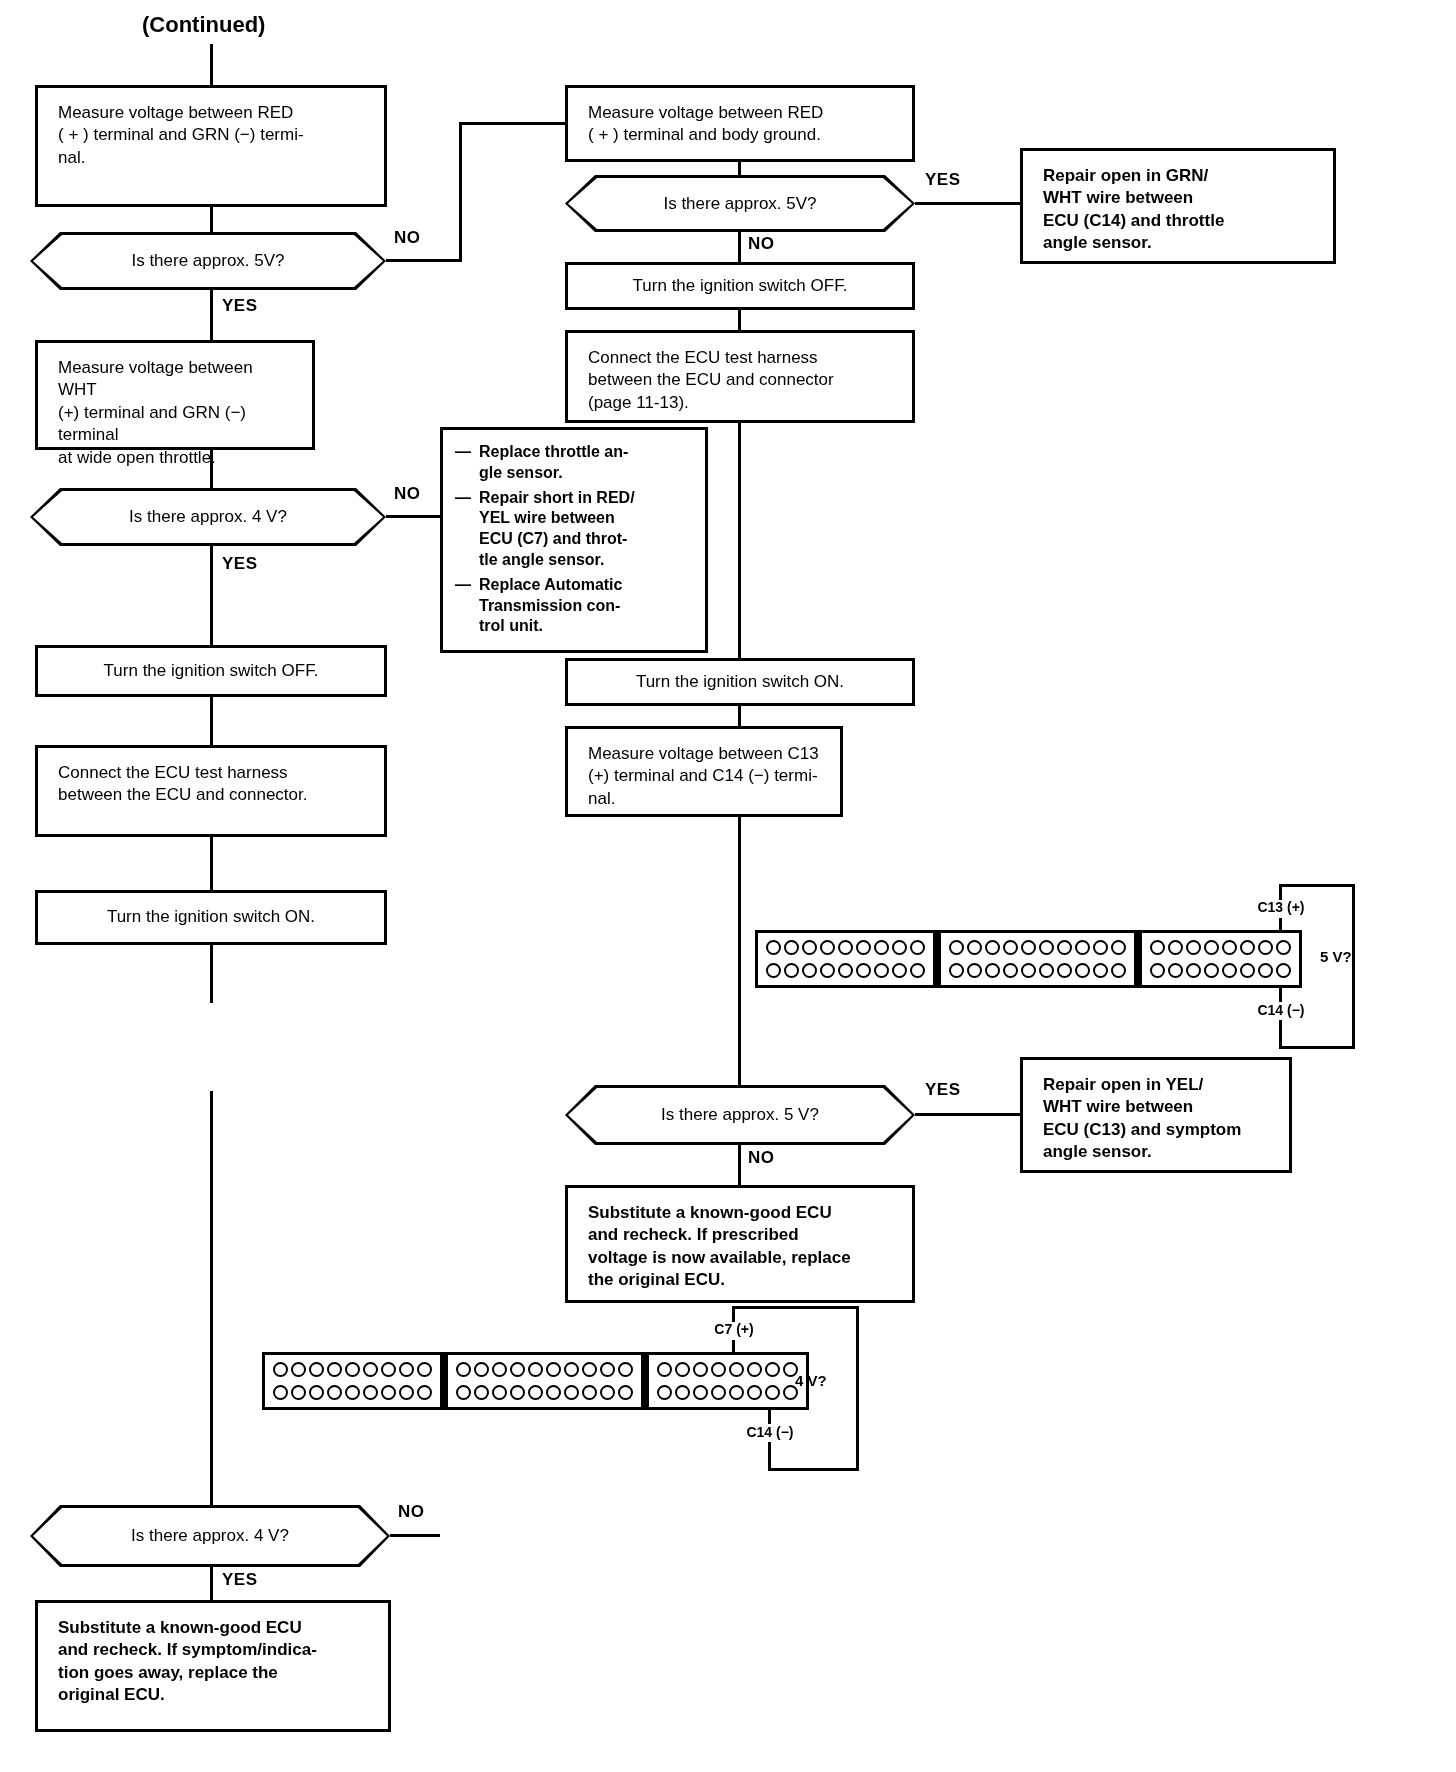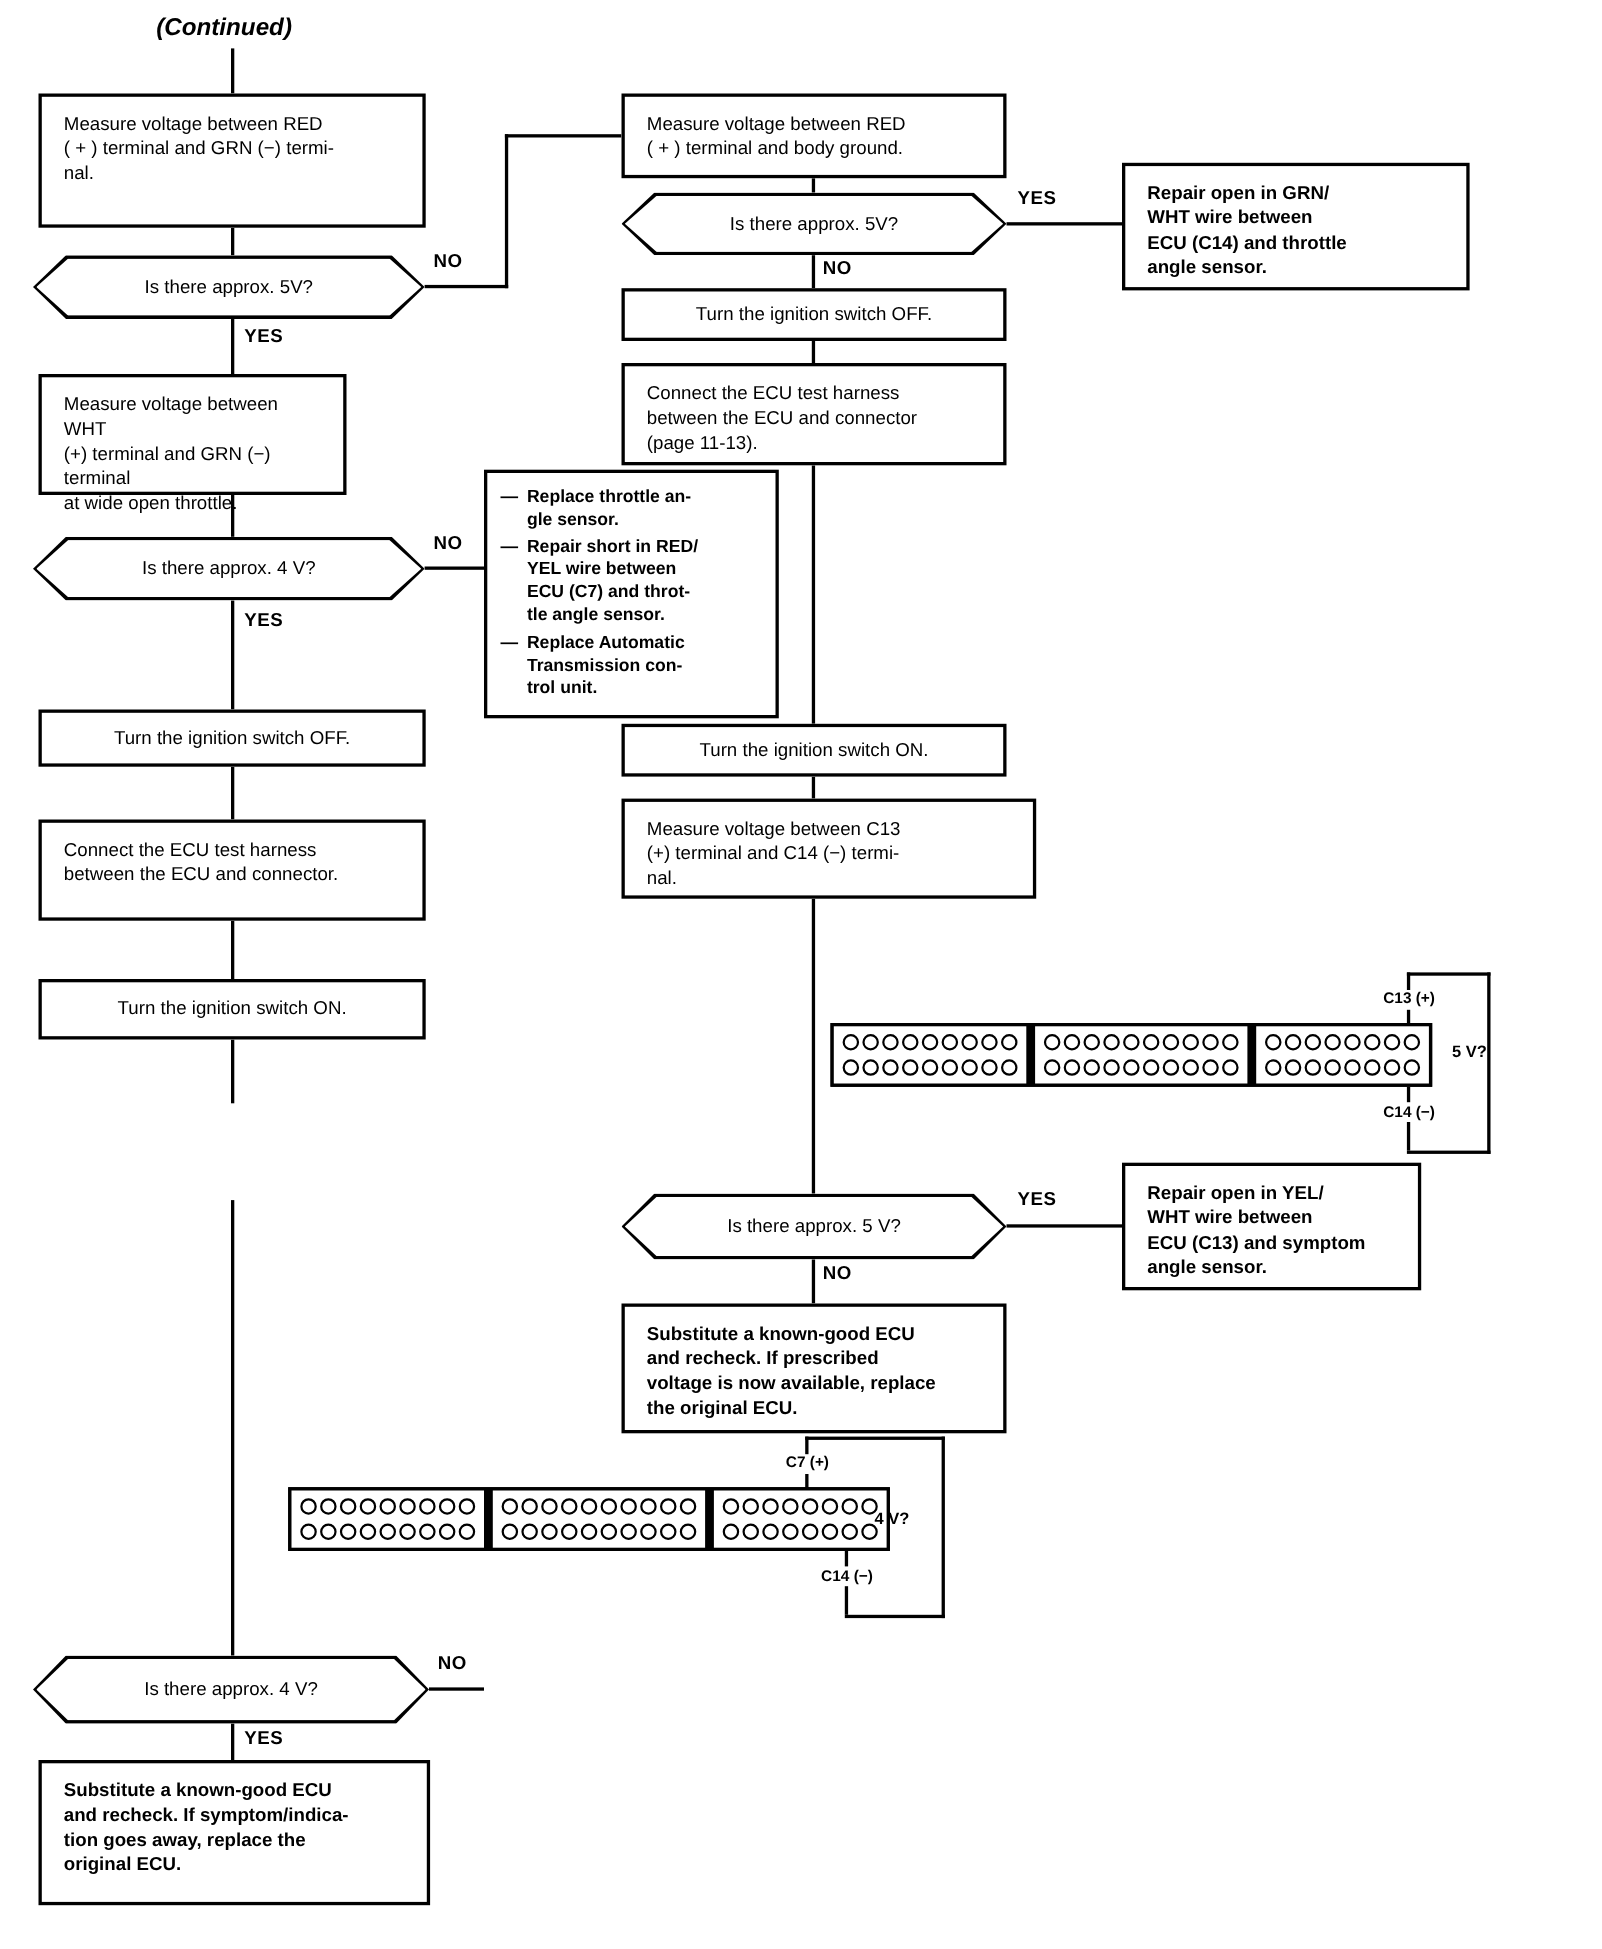--- a/index.html
+++ b/index.html
@@ -15,21 +15,21 @@
   .box.center{display:flex;align-items:center;justify-content:center;text-align:center;padding:6px 10px;}
   .box.bold{font-weight:bold;}
   .hex{position:absolute;background:#000;
     clip-path:polygon(30px 0,calc(100% - 30px) 0,100% 50%,calc(100% - 30px) 100%,30px 100%,0 50%);}
   .hex-inner{position:absolute;inset:3px;background:#fff;
     clip-path:polygon(29px 0,calc(100% - 29px) 0,100% 50%,calc(100% - 29px) 100%,29px 100%,0 50%);}
   .hex-txt{position:absolute;inset:0;display:flex;align-items:center;justify-content:center;font-size:17px;}
   .lbl{position:absolute;font-size:17px;font-weight:bold;letter-spacing:.5px;}
   .clbl{position:absolute;font-size:14px;font-weight:bold;white-space:nowrap;}
   .vlbl{position:absolute;font-size:15px;font-weight:bold;white-space:nowrap;}
-  .title{position:absolute;font-size:22px;font-weight:bold;font-style:italic;}
+  .title{position:absolute;font-size:22px;font-weight:bold;}
   .connector{position:absolute;display:inline-flex;gap:8px;background:#000;border:3px solid #000;}
   .pin-block{background:#fff;display:flex;flex-direction:column;gap:8px;padding:7px 8px;}
   .pin-row{display:flex;gap:3px;}
   .pin{width:15px;height:15px;box-sizing:border-box;border:2px solid #000;border-radius:50%;background:#fff;}
   .list{padding:12px 12px;font-size:16px;font-weight:bold;line-height:1.3;}
   .list-item{display:flex;margin-bottom:4px;}
   .list-marker{width:24px;flex:0 0 24px;}
   .list-text{white-space:pre-line;}
 </style>
 </head>
@@ -124,21 +124,21 @@
   <div class="hex" style="left:565px;top:175px;width:350px;height:57px">
     <div class="hex-inner"></div>
     <div class="hex-txt">Is there approx. 5V?</div>
   </div>
 
   <div class="box center" style="left:565px;top:262px;width:350px;height:48px">Turn the ignition switch OFF.</div>
   <div class="box" style="left:565px;top:330px;width:350px;height:93px">Connect the ECU test harness
 between the ECU and connector
 (page 11-13).</div>
   <div class="box center" style="left:565px;top:658px;width:350px;height:48px">Turn the ignition switch ON.</div>
-  <div class="box" style="left:565px;top:726px;width:377px;height:91px">Measure voltage between C13
+  <div class="box" style="left:565px;top:726px;width:278px;height:91px">Measure voltage between C13
 (+) terminal and C14 (−) termi-
 nal.</div>
 
   <div class="hex" style="left:565px;top:1085px;width:350px;height:60px">
     <div class="hex-inner"></div>
     <div class="hex-txt">Is there approx. 5 V?</div>
   </div>
 
   <div class="box bold" style="left:565px;top:1185px;width:350px;height:118px">Substitute a known-good ECU
 and recheck. If prescribed

